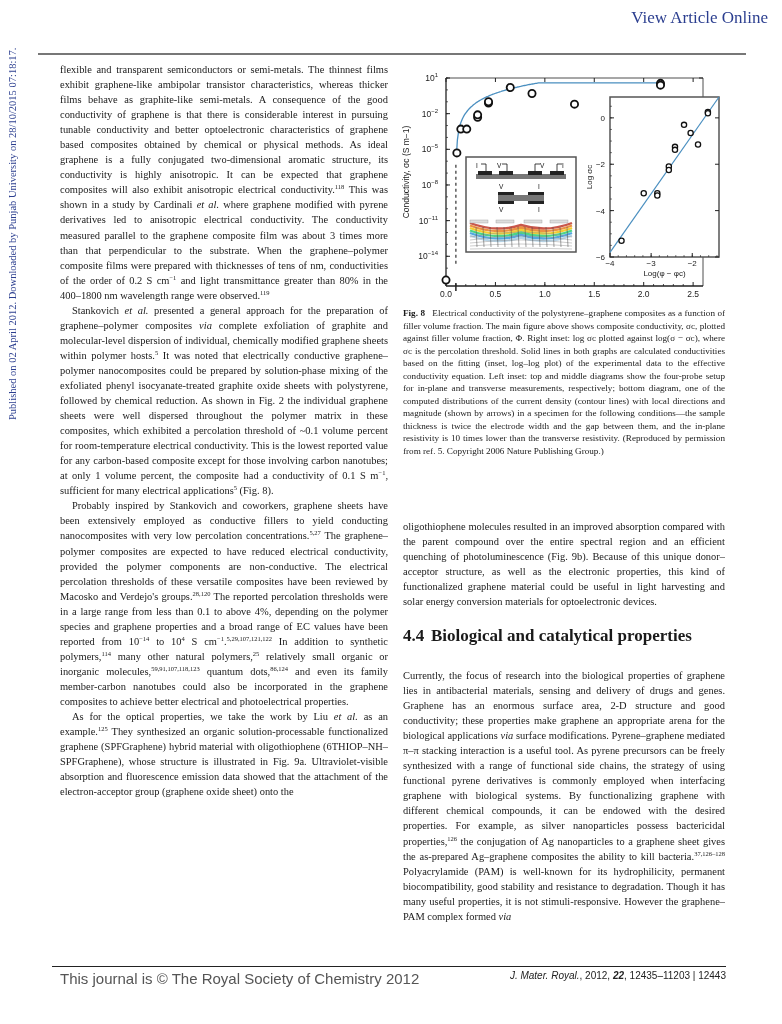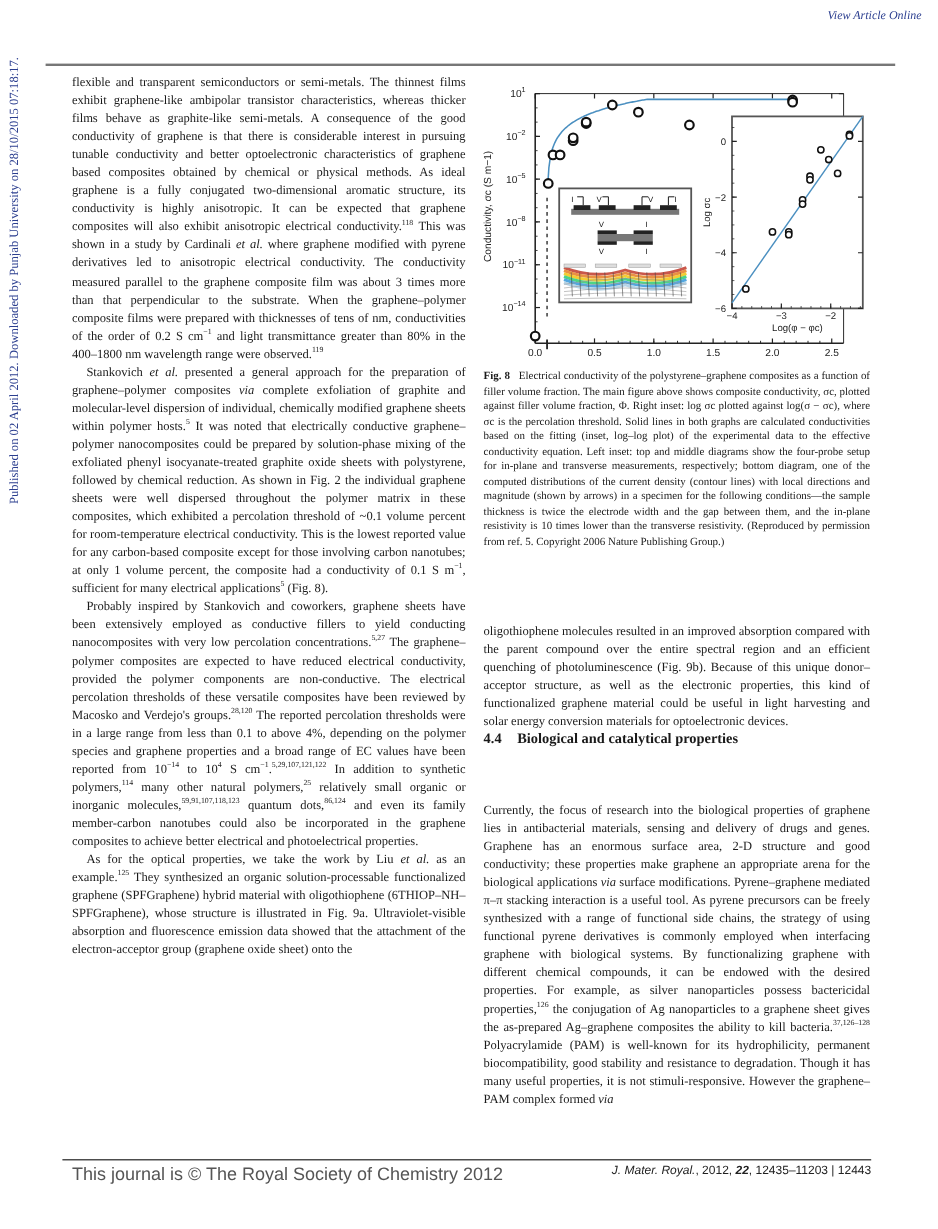--- a/index.html
+++ b/index.html
@@ -1,31 +1,31 @@
 <!DOCTYPE html>
 <html><head>
 <meta charset="utf-8">
 <style>
   html, body { margin:0; padding:0; background:#ffffff; }
   body { width:782px; height:1024px; position:relative; overflow:hidden;
          font-family:"Liberation Serif", "DejaVu Serif", serif; color:#1a1a1a; }
-  .view-online { position:absolute; top:8px; right:295px; font-size:10px; color:#2b3e8f;
-                 font-family:"Liberation Serif", serif; cursor:pointer;font-style:italic; }
+  .view-online { position:absolute; top:8px; right:295px; font-size:17px; color:#2b3e8f;
+                 font-family:"Liberation Serif", serif; cursor:pointer; }
   .view-online { right:amount; }
   .header-rule { position:absolute; left:38px; top:53px; width:708px; height:2px; background:#777; }
   .side-note { position:absolute; left:7px; top:420px; transform-origin:left top;
                transform:rotate(-90deg); white-space:nowrap; font-size:10.5px; color:#2b3e8f;
                font-family:"Liberation Serif", serif; }
   .col { position:absolute; font-size:10.45px; line-height:15.05px; text-align:justify; }
   .col p { margin:0; text-indent:0; }
   .col p.ind { text-indent:12px; }
   .left-col { left:60px; top:62px; width:328px; }
   .right-col-top { left:403px; top:519px; width:322px; }
   .right-col-bot { left:403px; top:668px; width:322px; }
-  .section-h { position:absolute; left:403px; top:608px; font-weight:bold; font-size:12px; }
+  .section-h { position:absolute; left:403px; top:626px; font-weight:bold; font-size:17px; }
   .section-h span.num { display:inline-block; width:28px; }
   sup { font-size:6.5px; line-height:0; }
   i { font-style:italic; }
   .caption { position:absolute; left:403px; top:307px; width:322px; font-size:9.15px;
              line-height:12.5px; text-align:justify; }
   .caption b { font-weight:bold; }
   .figure { position:absolute; left:396px; top:62px; width:330px; height:238px; }
   .footer-rule { position:absolute; left:52px; top:966px; width:674px; height:1px; background:#222; }
   .footer-left { position:absolute; left:60px; top:970px; font-size:15px; color:#555;
                  font-family:"Liberation Sans", "DejaVu Sans", sans-serif; }

